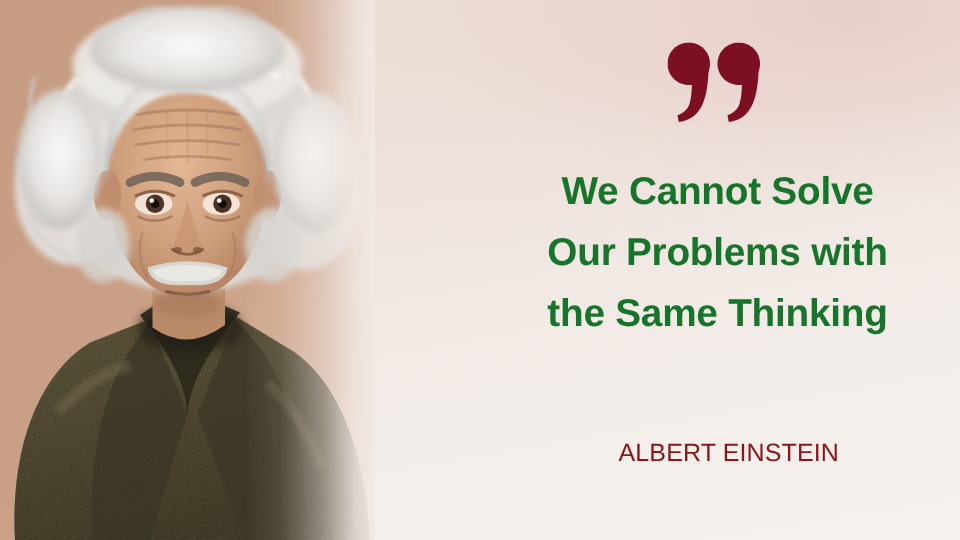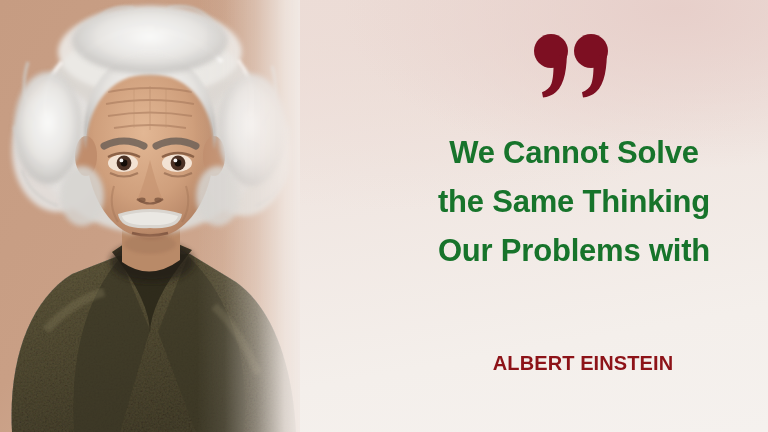--- a/index.html
+++ b/index.html
@@ -75,21 +75,21 @@
     padding:0 6px;
   }
   .quote-line { display:block; white-space:nowrap; }
 
   .attribution {
     position:absolute;
     left:18px; right:0; top:352px;
     text-align:center;
     color:#8d1318;
     font-size:20px;
-    font-weight:bold;
+    font-weight:normal;
     letter-spacing:0.1px;
   }
 </style>
 </head>
 <body>
 
 <div id="stage">
 
   <div class="bg-gradient"></div>
 
@@ -262,20 +262,20 @@
                    C47.6 34 40 26.4 40 17 C40 7.6 47.6 0 57 0 Z"></path>
           <path d="M73 14 C73 34 71 50 62 58 C58.5 61.2 53.5 63.2 49 63.6
                    L48 58.2 C52.5 56.6 56 53.6 57.5 49.4
                    C59.2 44.6 59.6 37 59.6 28 Z"></path>
         </g>
       </svg>
     </div>
 
     <div class="quote-text">
       <span class="quote-line">We Cannot Solve</span>
+      <span class="quote-line">Our Problems with</span>
       <span class="quote-line">the Same Thinking</span>
-      <span class="quote-line">Our Problems with</span>
     </div>
 
     <div class="attribution">ALBERT EINSTEIN</div>
 
   </div>
 </div>
 
 </body></html>

